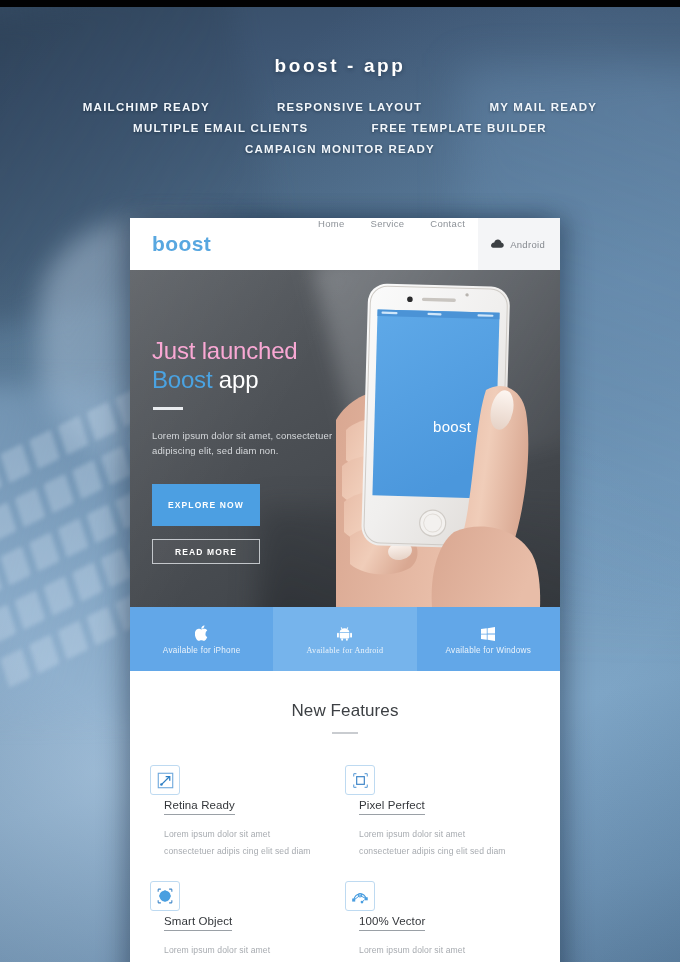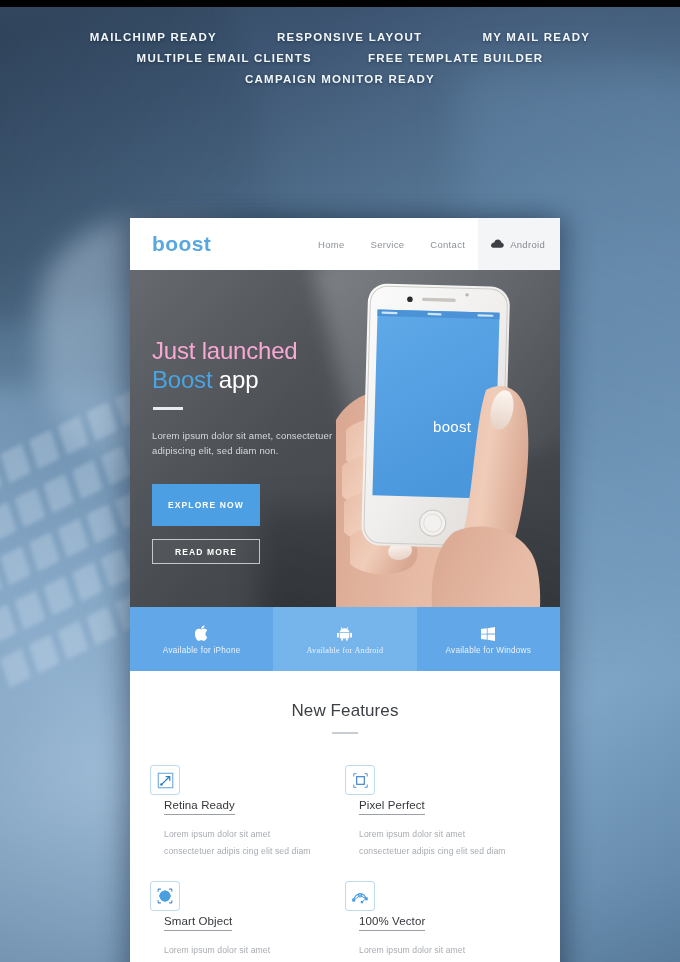--- a/index.html
+++ b/index.html
@@ -42,41 +42,41 @@
   .bg-vig { position: absolute; inset: 0;
     background: radial-gradient(ellipse 130% 100% at 50% 38%, rgba(0,0,0,0) 45%, rgba(22,38,56,0.30) 100%); }
 
   
   .promo { position: absolute; top: 7px; left: 0; width: 680px; z-index: 10; text-align: center; color: #fff; }
   .promo-title {
     margin-top: 48px; font-size: 19px; font-weight: 700; letter-spacing: 2.6px;
     text-shadow: 0 1px 4px rgba(10,25,40,.45);
   }
   .promo-rows { margin-top: 24px; }
-  .promo-row { display: flex; justify-content: center; align-items: center; margin-bottom: 9px; }
+  .promo-row { display: flex; justify-content: center; align-items: center; margin-bottom: 9px; gap: 7px; }
   .promo-item {
     font-size: 11.5px; font-weight: 700; letter-spacing: 1.25px; color: #f2f7fc;
     text-shadow: 0 1px 3px rgba(10,25,40,.5);
     white-space: nowrap;
   }
   .promo-row.r1 .promo-item + .promo-item { margin-left: 60px; }
   .promo-row.r2 .promo-item + .promo-item { margin-left: 56px; }
 
   
   .card {
     position: absolute; left: 130px; top: 218px; width: 430px; min-height: 744px;
     background: #fff; z-index: 20;
     box-shadow: -10px 0 22px rgba(12,28,45,.30), 10px 0 22px rgba(12,28,45,.30);
     overflow: hidden;
   }
 
   
   .nav { height: 52px; background: #fff; display: flex; align-items: center; padding: 0 0 0 22px; }
   .logo { font-size: 21px; font-weight: 700; color: #58a7e0; letter-spacing: .4px; }
-  .nav-right { margin-left: auto; display: flex; align-items: center; height: 100%; }
+  .nav-right { margin-left: auto; display: flex; align-items: flex-start; height: 100%; }
   .nav-link {
     font-size: 9.5px; color: #8d9298; letter-spacing: .3px; padding: 0 13px; text-decoration: none; cursor: pointer;
   }
   .dl-btn {
     display: flex; align-items: center; gap: 6px; height: 100%; padding: 0 15px 0 13px;
     background: #f4f5f7; cursor: pointer;
   }
   .dl-btn .lbl { font-size: 9.5px; color: #85898f; letter-spacing: .3px; }
   .cloud { width: 13px; height: 10px; position: relative; }
   .cloud svg { display: block; }
@@ -194,20 +194,21 @@
       <i style="left: 96px; top: 184px; width: 24px; height: 30px;"></i>
       <i style="left: 128px; top: 184px; width: 24px; height: 30px;"></i>
       <i style="left: 160px; top: 184px; width: 24px; height: 30px;"></i>
       <i style="left: 192px; top: 184px; width: 24px; height: 30px;"></i>
     </div>
   <div class="bg-right"></div>
   <div class="bg-vig"></div>
 </div>
 
 <div class="promo">
+  <div class="promo-title">boost - app</div>
   <div class="promo-rows">
     <div class="promo-row r1">
       <span class="promo-item">MAILCHIMP READY</span>
       <span class="promo-item">RESPONSIVE LAYOUT</span>
       <span class="promo-item">MY MAIL READY</span>
     </div>
     <div class="promo-row r2">
       <span class="promo-item">MULTIPLE EMAIL CLIENTS</span>
       <span class="promo-item">FREE TEMPLATE BUILDER</span>
     </div>

